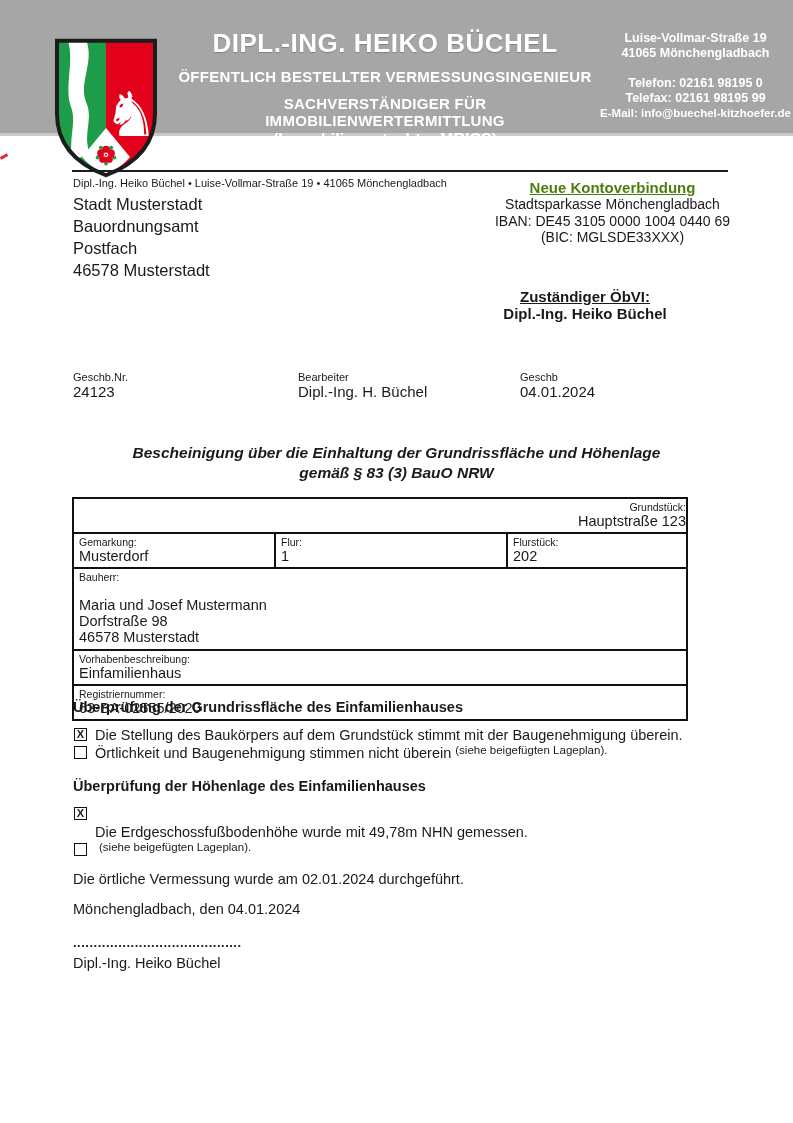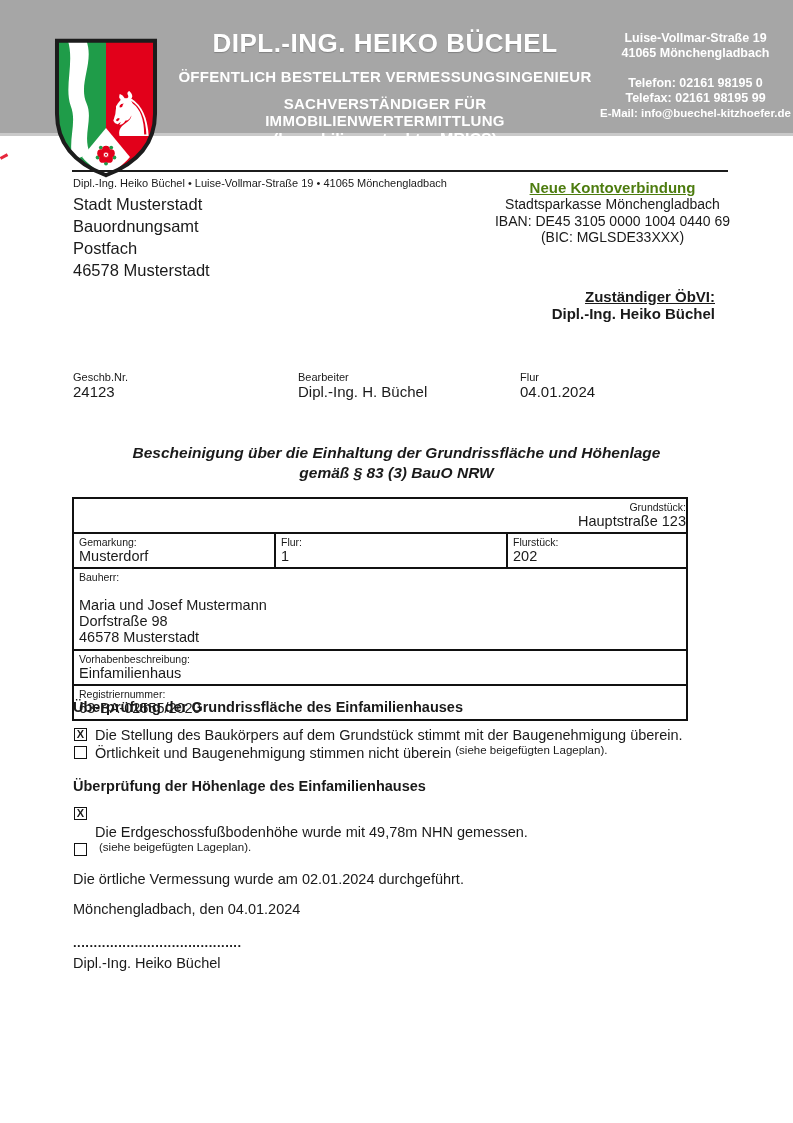--- a/index.html
+++ b/index.html
@@ -23,21 +23,21 @@
   .fold-mark{position:absolute;left:0px;top:155px;width:8px;height:3px;background:#e2001a;
              transform:rotate(-28deg);opacity:.85;}
 
   
   .rule{position:absolute;left:72px;top:170px;width:656px;height:2px;background:#1c1c1c;}
   .sender-line{position:absolute;left:73px;top:177px;font-size:11px;}
   .recipient{position:absolute;left:73px;top:193px;font-size:16.5px;line-height:22px;}
   .bank{position:absolute;left:455px;top:179px;width:315px;text-align:center;}
   .bank-heading{font-size:15px;font-weight:bold;color:#4d7c0f;text-decoration:underline;}
   .bank-line{font-size:14px;line-height:16.5px;}
-  .responsible{position:absolute;left:455px;top:288px;width:260px;text-align:right;}
+  .responsible{position:absolute;left:455px;top:288px;width:260px;text-align:center;}
   .responsible-label{font-size:15px;font-weight:bold;text-decoration:underline;}
   .responsible-name{font-size:15px;font-weight:bold;line-height:18px;}
 
   
   .meta-label{position:absolute;top:371px;font-size:11px;}
   .meta-value{position:absolute;top:383px;font-size:15px;}
   .mx1{left:73px;} .mx2{left:298px;} .mx3{left:520px;}
 
   
   .doc-title{position:absolute;left:0;top:443px;width:793px;text-align:center;
@@ -145,21 +145,21 @@
 
   <div class="responsible">
     <div class="responsible-label">Zuständiger ÖbVI:</div>
     <div class="responsible-name">Dipl.-Ing. Heiko Büchel</div>
   </div>
 
   <div class="meta-label mx1">Geschb.Nr.</div>
   <div class="meta-value mx1">24123</div>
   <div class="meta-label mx2">Bearbeiter</div>
   <div class="meta-value mx2">Dipl.-Ing. H. Büchel</div>
-  <div class="meta-label mx3">Flur</div>
+  <div class="meta-label mx3">Geschb</div>
   <div class="meta-value mx3">04.01.2024</div>
 
   <div class="doc-title">
     <div>Bescheinigung über die Einhaltung der Grundrissfläche und Höhenlage</div>
     <div>gemäß § 83 (3) BauO NRW</div>
   </div>
 
   <div class="tbl">
     <div class="trow">
       <div class="lbl">Grundstück:</div>

